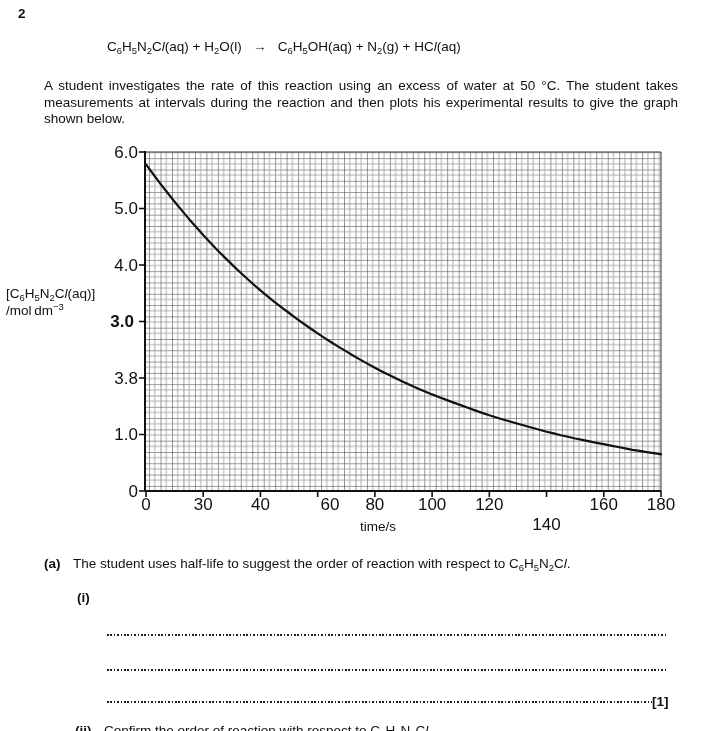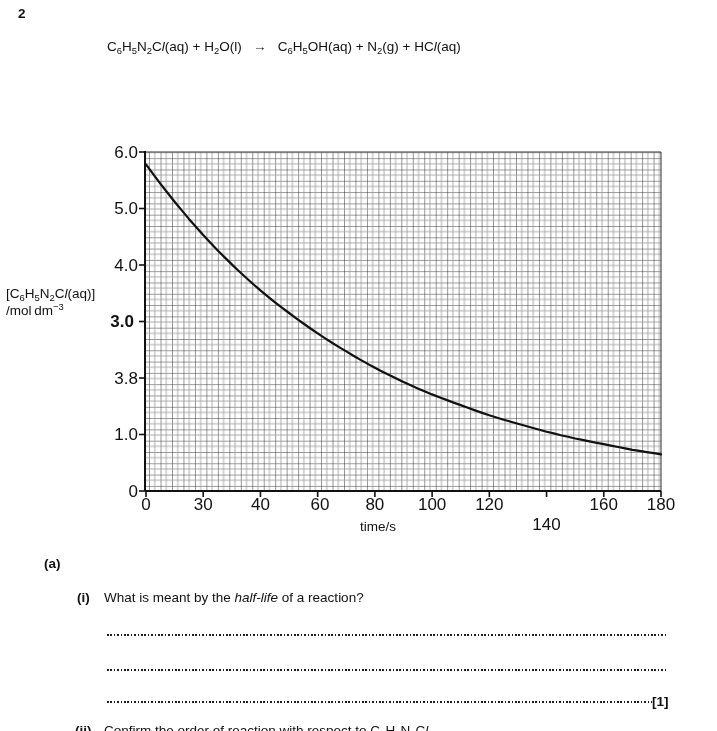--- a/index.html
+++ b/index.html
@@ -21,20 +21,21 @@
 </style>
 </head>
 <body>
 
 <div class="page">
 
   <div class="abs b" style="left:18px;top:6px;">2</div>
 
   <div class="abs nowrap" style="left:107px;top:39px;"><span>C</span><sub>6</sub><span>H</span><sub>5</sub><span>N</span><sub>2</sub><span>C</span><span style="font-style: italic;">l</span><span>(aq)&nbsp;+&nbsp;H</span><sub>2</sub><span>O(l)&nbsp;&nbsp;&nbsp;→&nbsp;&nbsp;&nbsp;C</span><sub>6</sub><span>H</span><sub>5</sub><span>OH(aq)&nbsp;+&nbsp;N</span><sub>2</sub><span>(g)&nbsp;+&nbsp;HC</span><span style="font-style: italic;">l</span><span>(aq)</span></div>
 
+  <div class="abs para" style="left:44px;top:78px;width:634px;">A student investigates the rate of this reaction using an excess of water at 50 °C. The student takes measurements at intervals during the reaction and then plots his experimental results to give the graph shown below.</div>
 
   <div>
     <svg width="717" height="560" viewBox="0 0 717 560">
       <defs>
         <pattern id="gridpat" width="11.4667" height="11.3" patternUnits="userSpaceOnUse">
           <path d="M0,0 H11.4667 M0,0 V11.3" stroke="#2f2f2f" stroke-width="1" fill="none"></path>
           <path d="M5.7333,0 V11.3 M0,5.65 H11.4667" stroke="#9a9a9a" stroke-width="0.8" fill="none"></path>
         </pattern>
       </defs>
 
@@ -71,40 +72,40 @@
         <div class="ticklab ylab" style="left: 102px; top: 257.5px;">4.0</div>
         <div class="ticklab ylab" style="left: 98px; top: 314px; font-weight: bold;">3.0</div>
         <div class="ticklab ylab" style="left: 102px; top: 370.5px;">3.8</div>
         <div class="ticklab ylab" style="left: 102px; top: 427px;">1.0</div>
         <div class="ticklab ylab" style="left: 102px; top: 483.5px;">0</div>
       </div>
     <div id="xtick-labels">
         <div class="ticklab xlab" style="left: 124px; top: 497px;">0</div>
         <div class="ticklab xlab" style="left: 181.222px; top: 497px;">30</div>
         <div class="ticklab xlab" style="left: 238.444px; top: 497px;">40</div>
-        <div class="ticklab xlab" style="left: 298px; top: 497px;">60</div>
+        <div class="ticklab xlab" style="left: 308px; top: 497px;">60</div>
         <div class="ticklab xlab" style="left: 352.888px; top: 497px;">80</div>
         <div class="ticklab xlab" style="left: 410.11px; top: 497px;">100</div>
         <div class="ticklab xlab" style="left: 467.332px; top: 497px;">120</div>
         <div class="ticklab xlab" style="left: 524.554px; top: 517px;">140</div>
         <div class="ticklab xlab" style="left: 581.776px; top: 497px;">160</div>
         <div class="ticklab xlab" style="left: 638.998px; top: 497px;">180</div>
       </div>
 
     <div class="abs axis-title" style="left:6px;top:286px;width:114px;">
       <div><span>[C</span><sub>6</sub><span>H</span><sub>5</sub><span>N</span><sub>2</sub><span>C</span><span style="font-style: italic;">l</span><span>(aq)]</span></div>
       <div><span>/mol dm</span><sup>−3</sup></div>
     </div>
     <div class="abs axis-title" style="left:360px;top:519px;width:100px;">time/s</div>
   </div>
 
   <div class="abs b" style="left:44px;top:556px;">(a)</div>
+  <div class="abs nowrap" style="left:73px;top:556px;"><span>The student uses half-life to suggest the order of reaction with respect to C</span><sub>6</sub><span>H</span><sub>5</sub><span>N</span><sub>2</sub><span>C</span><span style="font-style: italic;">l</span><span>.</span></div>
 
   <div class="abs b" style="left:77px;top:590px;">(i)</div>
-  <div class="abs nowrap" style="left:104px;top:590px;"><span>What is meant by the </span><span style="font-style: italic;">half-life</span><span> of a reaction?</span></div>
 
   <div class="dotline" style="left:107px;top:634px;width:561px;"></div>
   <div class="dotline" style="left:107px;top:669px;width:561px;"></div>
   <div class="dotline" style="left:107px;top:701px;width:545px;"></div>
   <div class="abs b" style="left:652px;top:694px;">[1]</div>
 
   <div class="abs b" style="left:75px;top:723px;">(ii)</div>
   <div class="abs nowrap" style="left:104px;top:723px;"><span>Confirm the order of reaction with respect to C</span><sub>6</sub><span>H</span><sub>5</sub><span>N</span><sub>2</sub><span>C</span><span style="font-style: italic;">l</span><span>.</span></div>
 
 </div>

